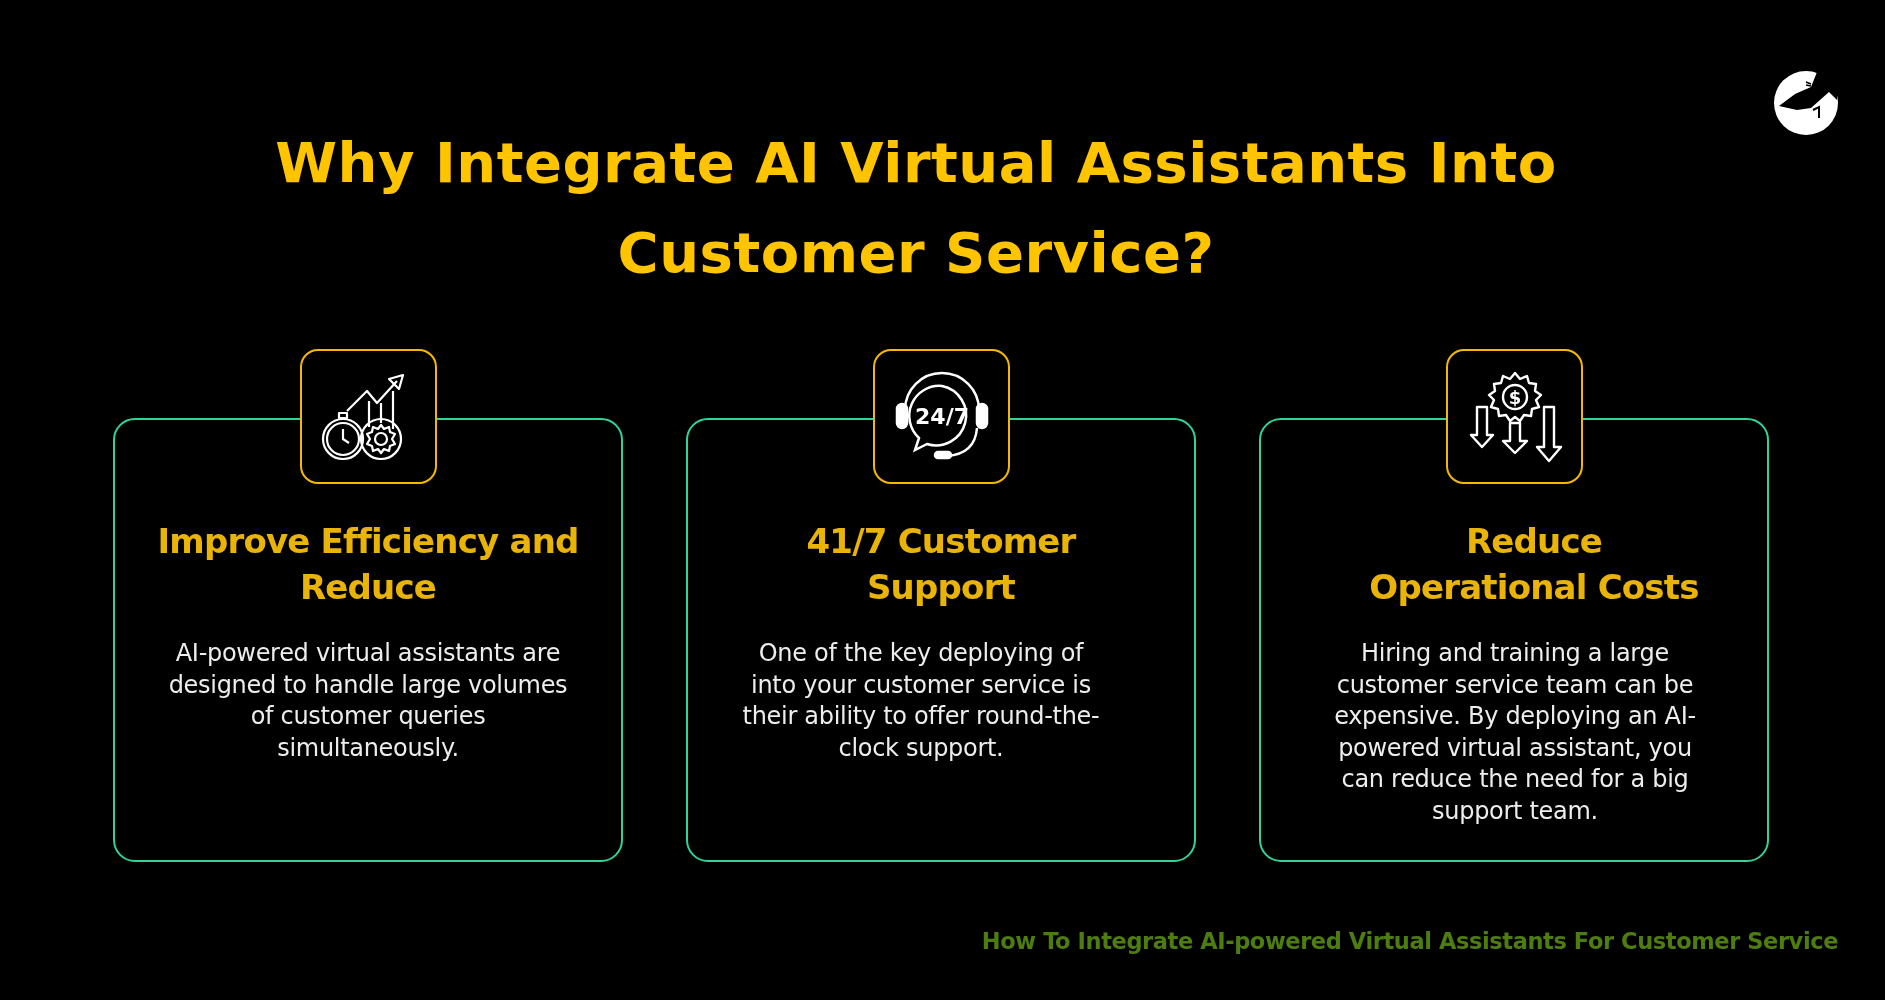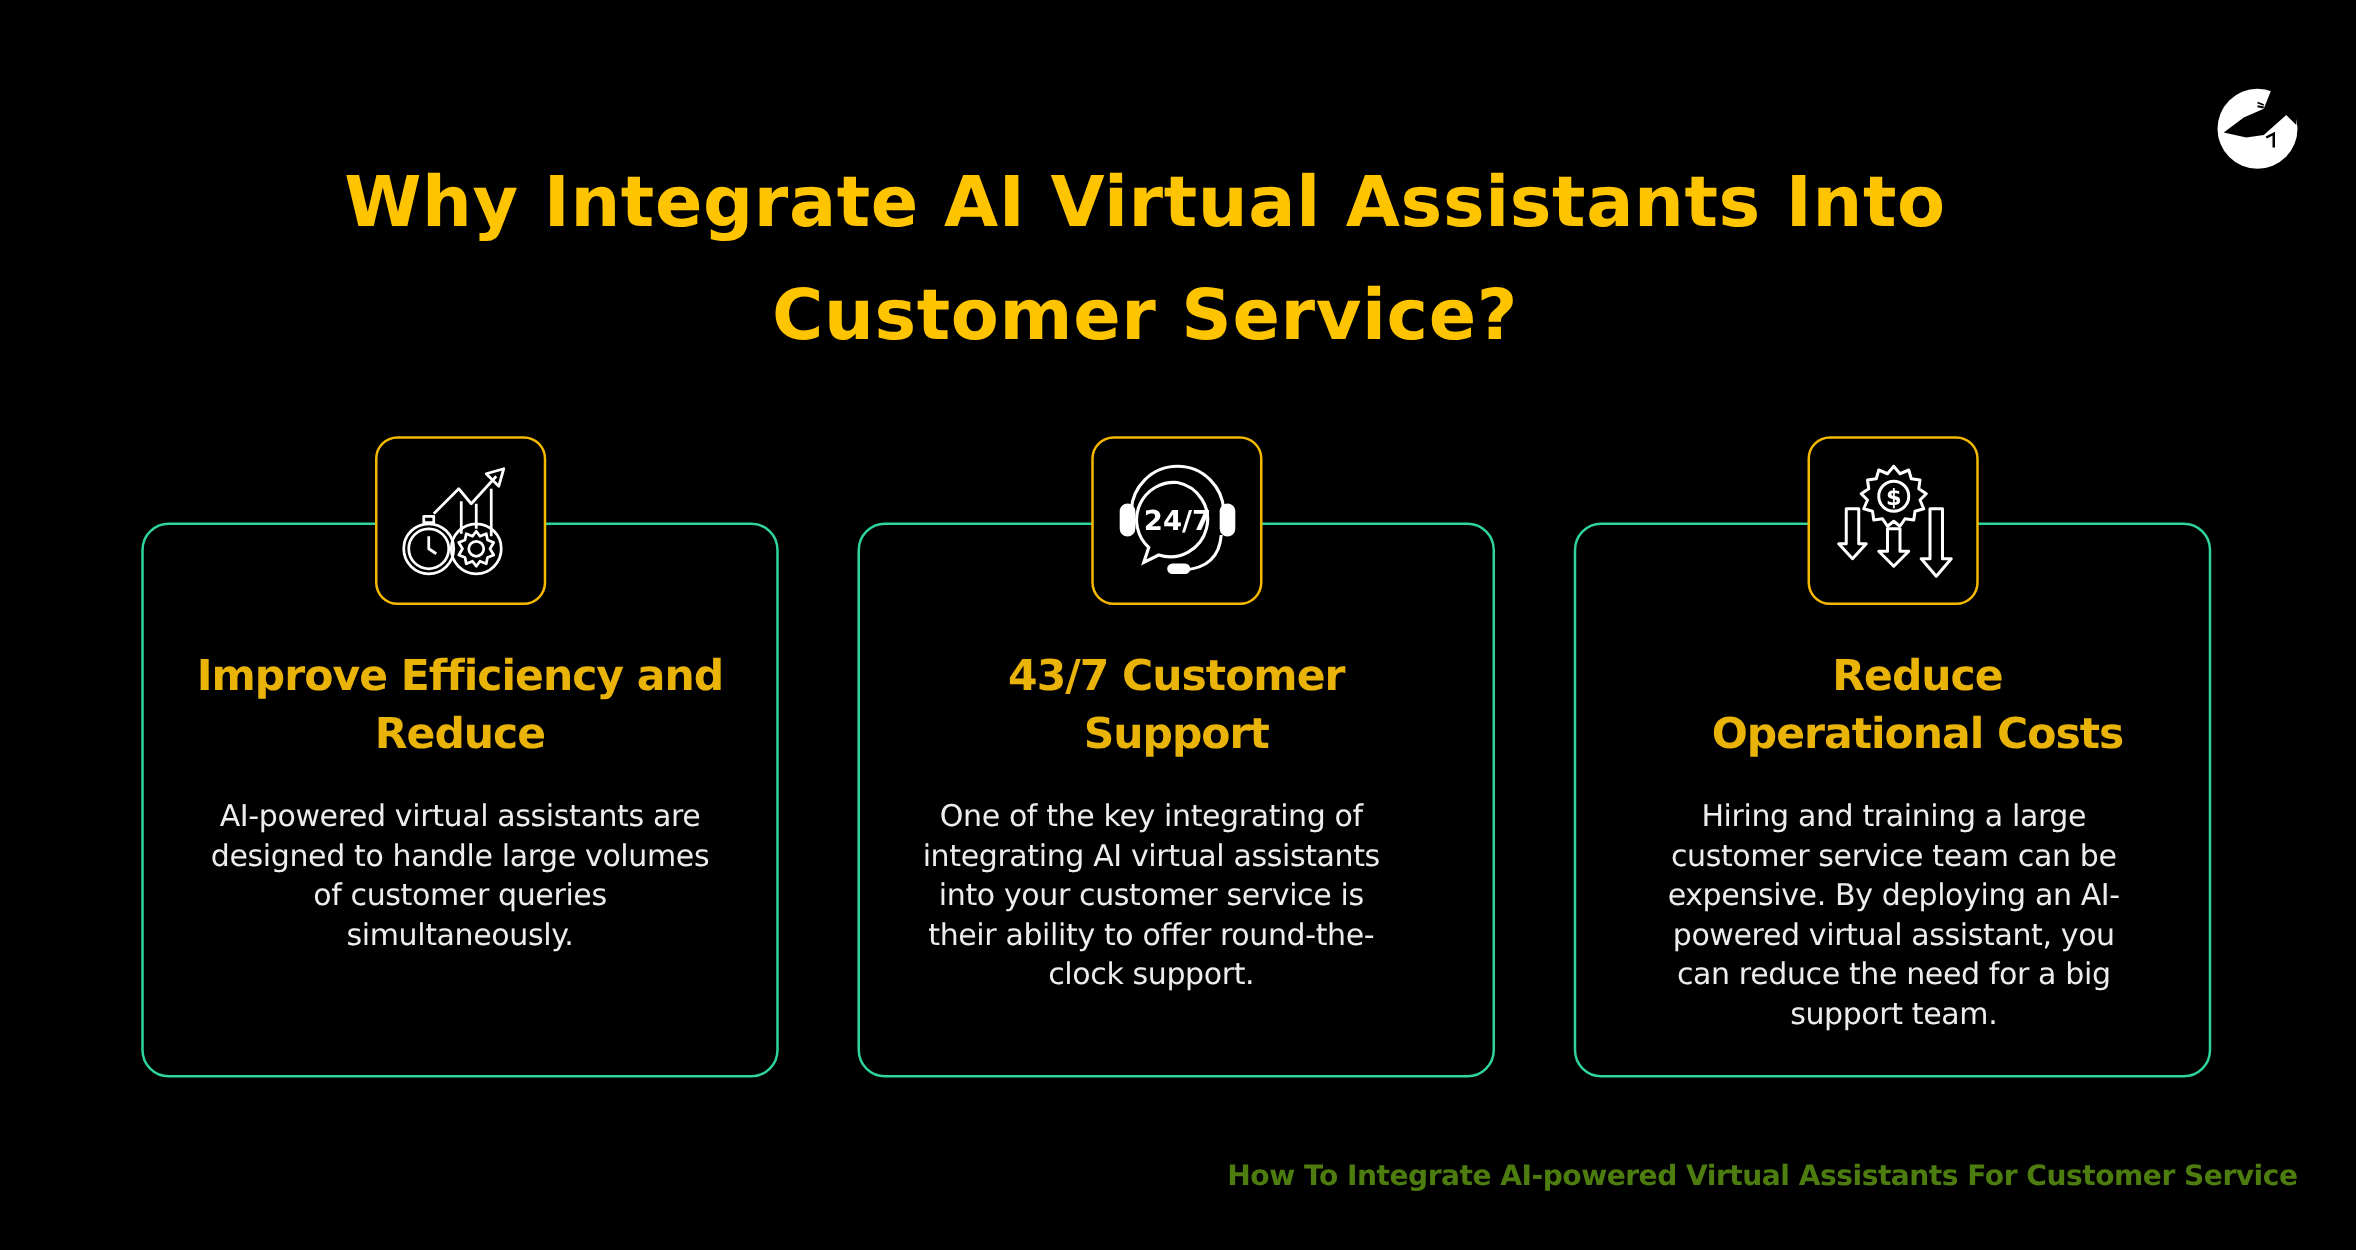--- a/index.html
+++ b/index.html
@@ -64,26 +64,25 @@
     <path d="M18 48 A37 37 0 0 1 92 48"></path>
     <rect x="10" y="42" width="10" height="24" rx="5" fill="#fff"></rect>
     <rect x="90" y="42" width="10" height="24" rx="5" fill="#fff"></rect>
     <path d="M55 24 A30 30 0 1 1 40 82 L28 88 L32 76 A30 30 0 0 1 55 24 Z"></path>
     <path d="M90 66 Q88 92 60 94"></path>
     <rect x="48" y="90" width="16" height="6" rx="3" fill="#fff"></rect>
     <text x="55" y="62" text-anchor="middle" fill="#fff" stroke="none" font-family="DejaVu Sans, sans-serif" font-size="22">24/7</text>
   </svg>
 </div>
 <div class="card-title" style="left:686px;">
-  <span>43/7 Customer</span>
+  <span>41/7 Customer</span>
   <span>Support</span>
 </div>
 <div class="card-body" style="left:696px;">
-  <span>One of the key integrating of</span>
-  <span>integrating AI virtual assistants</span>
+  <span>One of the key deploying of</span>
   <span>into your customer service is</span>
   <span>their ability to offer round-the-</span>
   <span>clock support.</span>
 </div>
 
 <div class="card" style="left:1259px;"></div>
 <div class="iconbox" style="left:1446px;">
   <svg width="100" height="100" viewBox="0 0 100 100" fill="none" stroke="#fff" stroke-width="2.4" stroke-linejoin="round">
     <path d="M50 6 L55 12 L62 9 L64 16 L71 17 L70 24 L76 28 L71 33 L74 40 L67 42 L66 49 L59 48 L55 54 L50 50 L45 54 L41 48 L34 49 L33 42 L26 40 L29 33 L24 28 L30 24 L29 17 L36 16 L38 9 L45 12 Z"></path>
     <circle cx="50" cy="30" r="12"></circle>

